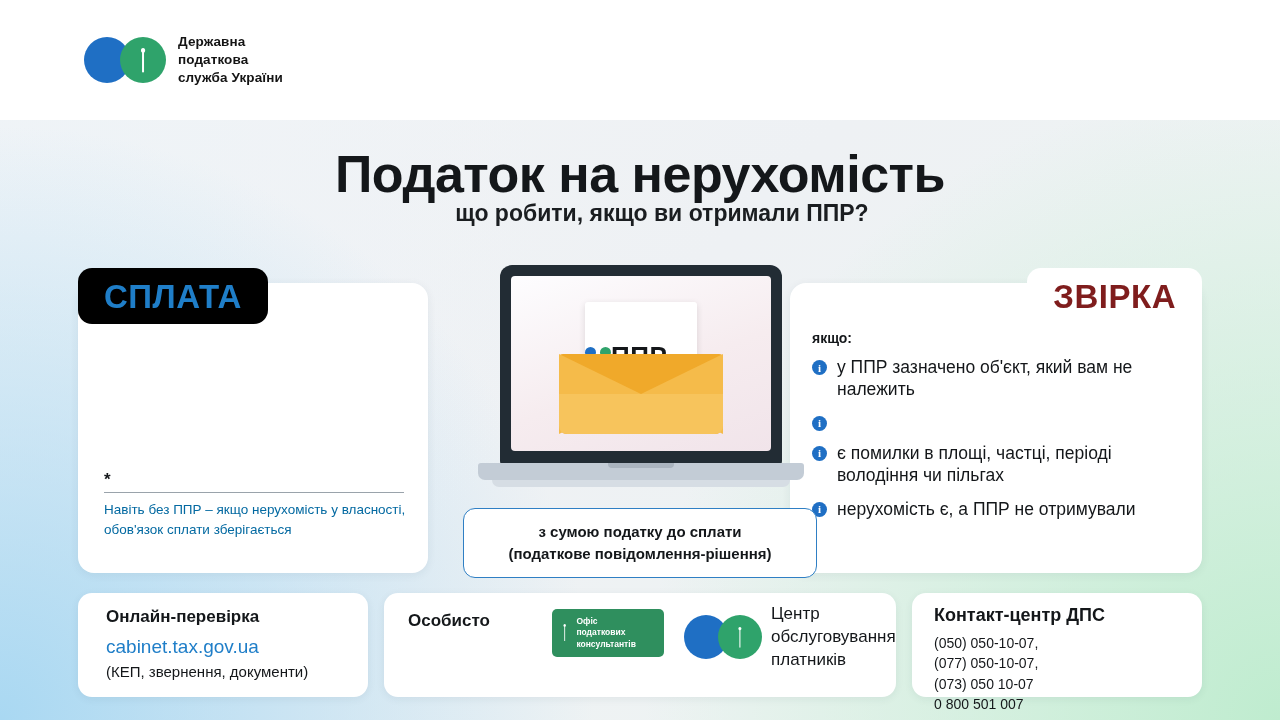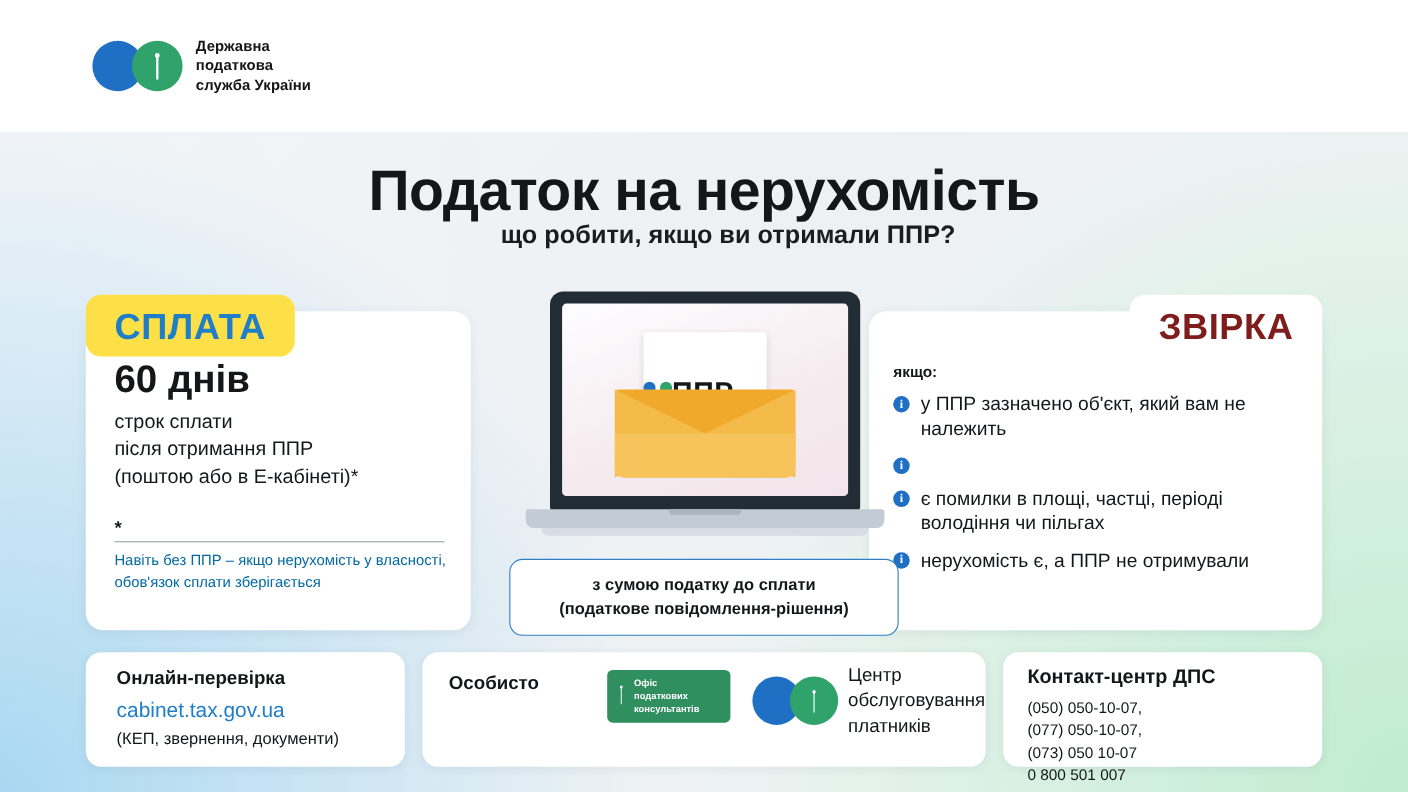--- a/index.html
+++ b/index.html
@@ -70,21 +70,21 @@
 
   
   .panel-left {
     position: absolute; left: 78px; top: 283px;
     width: 350px; height: 290px;
     background: #ffffff; border-radius: 16px;
     box-shadow: 0 2px 10px rgba(30,50,70,.07);
   }
   .tab-left {
     position: absolute; left: 78px; top: 268px;
-    background: #fde047; border-radius: 14px;
+    background: #000000; border-radius: 14px;
     padding: 10px 26px 8px 26px;
   }
   .tab-left .lbl {
     font-size: 33px; font-weight: bold; color: #1f7ec8; letter-spacing: .5px;
   }
   .left-inner { position: absolute; left: 104px; top: 325px; width: 310px; }
   .big-num { font-size: 35px; font-weight: bold; color: #14171a; }
   .left-lines {
     margin-top: 6px; font-size: 18px; color: #14171a; line-height: 1.38;
   }
@@ -256,28 +256,20 @@
   </div>
 
   <div class="canvas"></div>
 
   <div class="title">Податок на нерухомість</div>
   <div class="subtitle">що робити, якщо ви отримали ППР?</div>
 
   <div class="panel-left"></div>
   <div class="tab-left">
     <span class="lbl">СПЛАТА</span>
-  </div>
-  <div class="left-inner">
-    <div class="big-num">60 днів</div>
-    <div class="left-lines">
-      <div>строк сплати</div>
-      <div>після отримання ППР</div>
-      <div>(поштою або в Е-кабінеті)*</div>
-    </div>
   </div>
   <div class="star-mark">*</div>
   <div class="left-rule"></div>
   <div class="left-foot">Навіть без ППР – якщо нерухомість у власності, обов'язок сплати зберігається</div>
 
   <div class="panel-right"></div>
   <div class="tab-right">
     <span class="lbl">ЗВІРКА</span>
   </div>
   <div class="right-inner">

